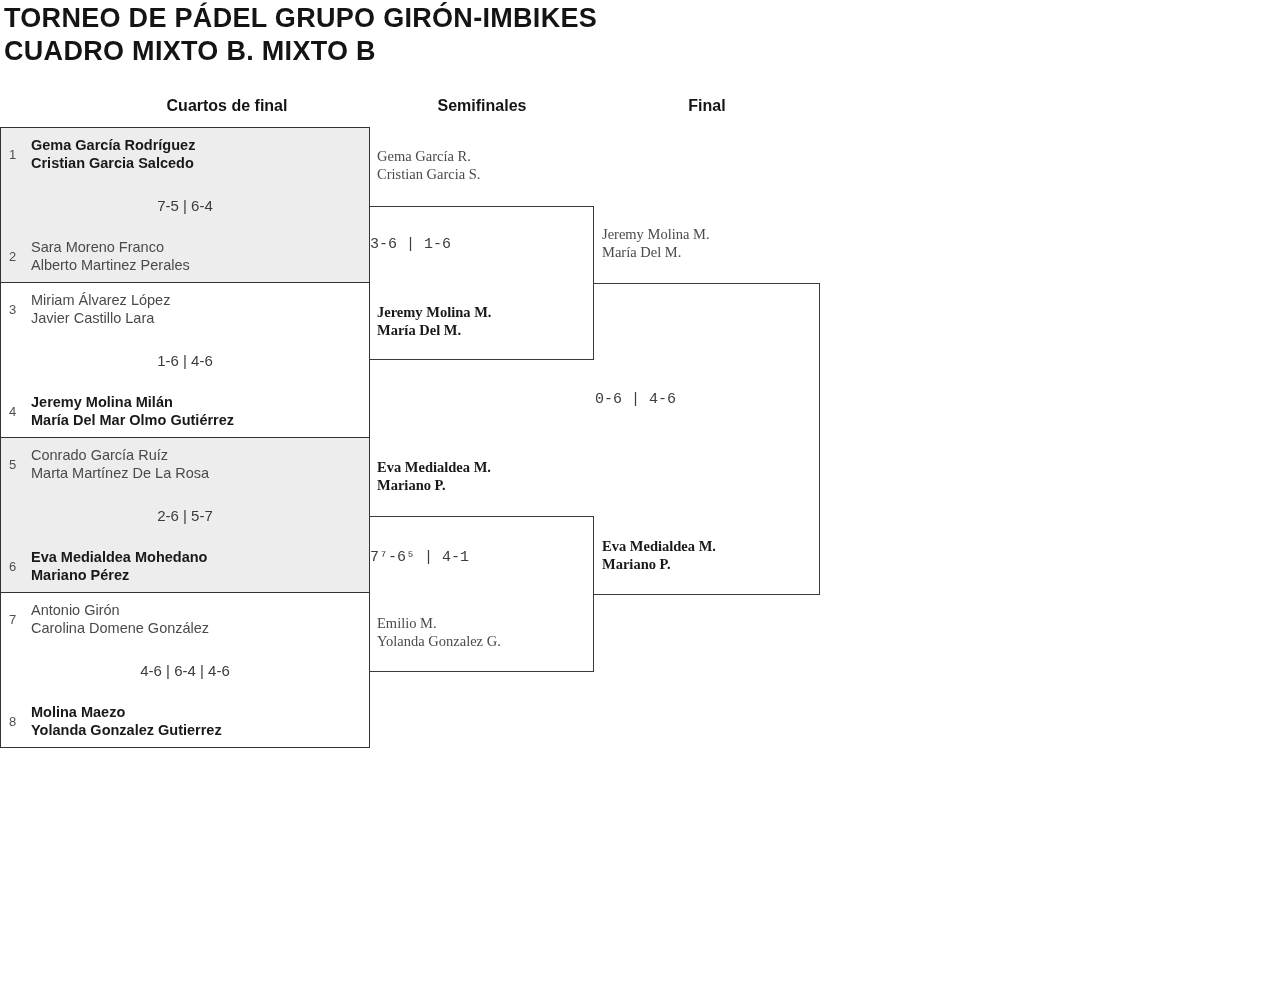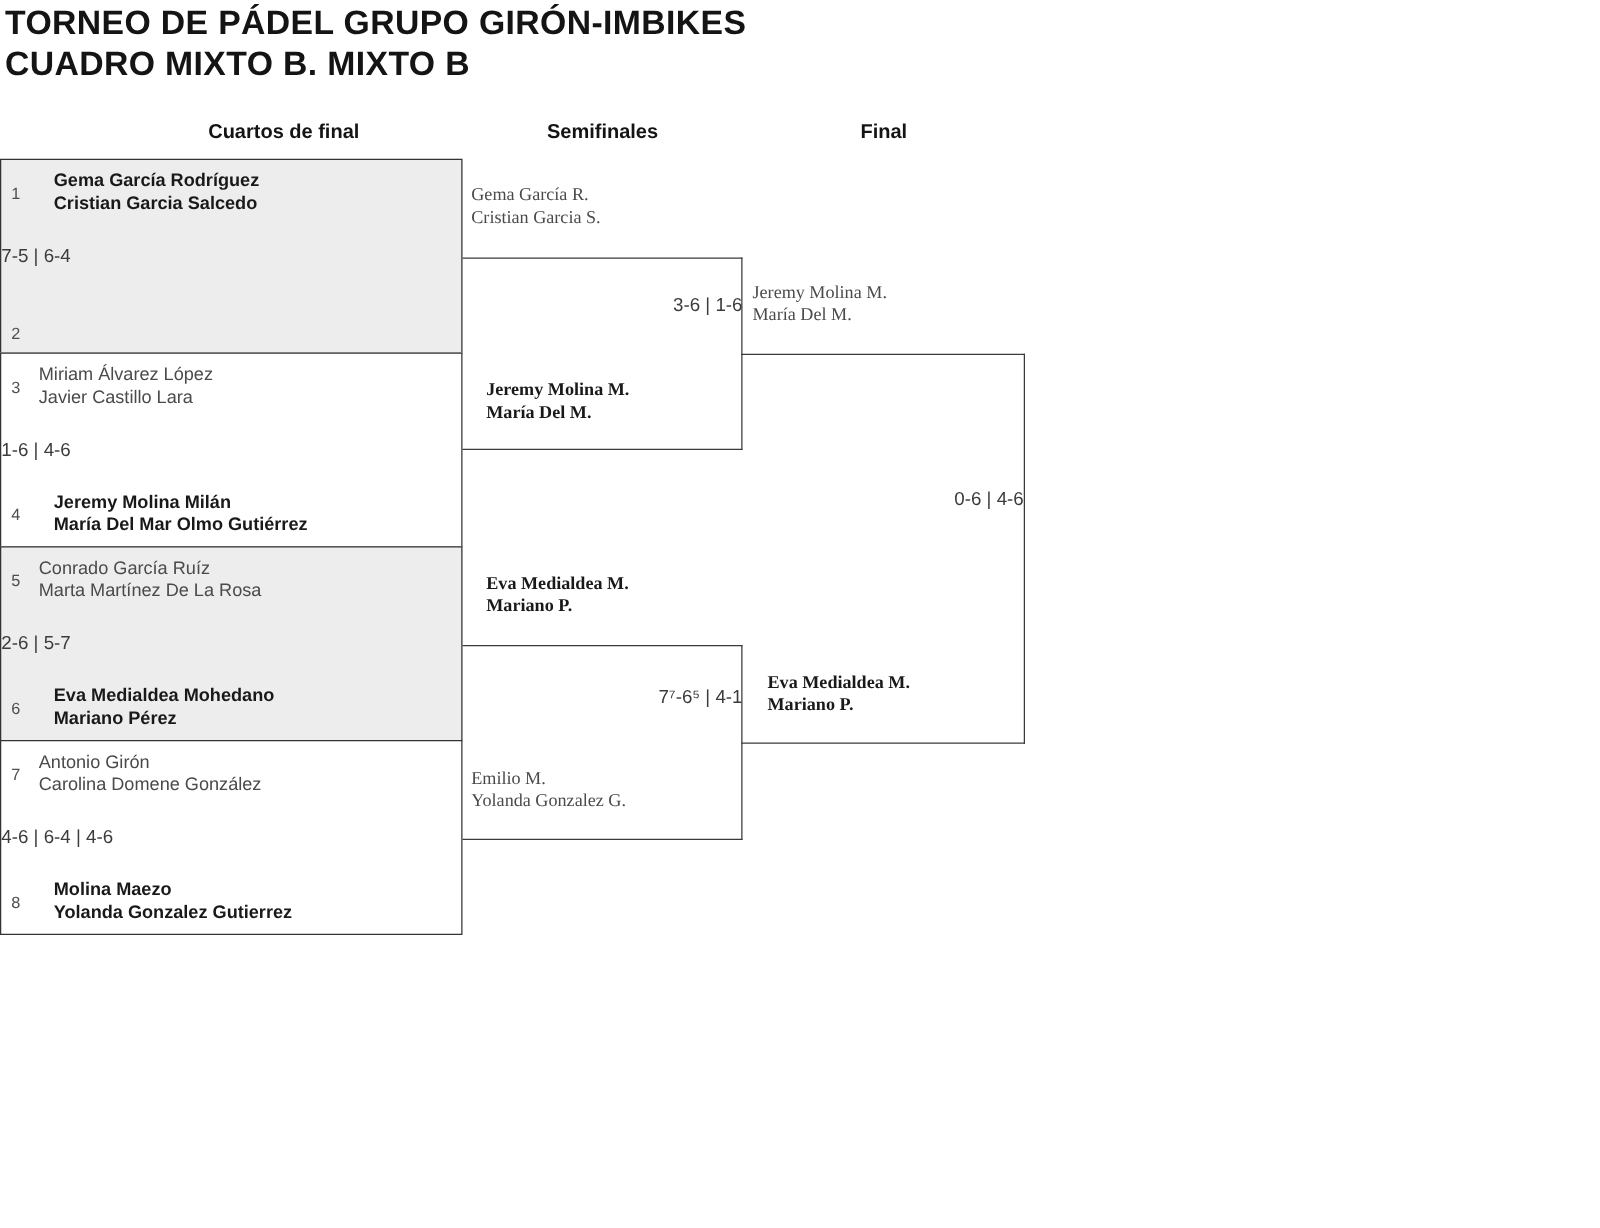--- a/index.html
+++ b/index.html
@@ -24,28 +24,28 @@
     border:1px solid #333333; background:#ffffff;
   }
   .qf-box.alt { background:#ededed; }
   .team {
     position:absolute; left:8px; right:6px; display:flex; align-items:center; gap:8px;
   }
   .team.top { top:8px; }
   .team.bottom { bottom:8px; }
   .seed { flex:0 0 14px; width:14px; font-size:13px; color:#4f4f4f; }
   .names { font-size:14.5px; line-height:18px; color:#4a4a4a; }
-  .names.winner, .slot-team.winner { font-weight:700; color:#191919;margin-left:12px; }
+  .names.winner, .slot-team.winner { font-weight:700; color:#191919; }
   .score {
     position:absolute; left:0; width:100%; top:50%; transform:translateY(-50%);
-    text-align:left; font-size:15px; color:#3c3c3c;
+    text-align:center; font-size:15px; color:#3c3c3c;
   }
   .line { position:absolute; background:#3a3a3a; }
   .slot-team { position:absolute; font-size:14.5px; line-height:18px; color:#4a4a4a;font-family:Liberation Serif, serif; }
-  .slot-score { position:absolute; text-align:right; font-size:15px; color:#3c3c3c; }
+  .slot-score { position:absolute; text-align:left; font-size:15px; color:#3c3c3c;font-family:Liberation Mono, monospace; }
 
   .logo { position:absolute; left:1045px; top:0; width:235px; height:80px; cursor:pointer; }
   .dot { position:absolute; border-radius:50%; }
   .dot-blue-small  { left:15px; top:10px; width:12px; height:12px; background:#29a8e0; }
   .dot-green-large { left:38px; top:5px;  width:27px; height:27px; background:#76b82e; }
   .dot-orange     { left:25px; top:30px; width:20px; height:20px; background:#e8750a; }
   .dot-blue-large { left:9px;  top:45px; width:22px; height:22px; background:#29a8e0; }
   .dot-green-small{ left:40px; top:47px; width:14px; height:14px; background:#76b82e; }
   .wordmark {
     position:absolute; left:66px; top:6px; font-size:56px; font-weight:700;
@@ -79,20 +79,24 @@
     <div class="team top">
       <span class="seed">1</span>
       <div class="names winner">
         <div>Gema García Rodríguez</div>
         <div>Cristian Garcia Salcedo</div>
       </div>
     </div>
     <div class="score">7-5 | 6-4</div>
     <div class="team bottom">
       <span class="seed">2</span>
+      <div class="names">
+        <div>Sara Moreno Franco</div>
+        <div>Alberto Martinez Perales</div>
+      </div>
     </div>
   </div>
 
   <div class="qf-box" style="top:282px">
     <div class="team top">
       <span class="seed">3</span>
       <div class="names">
         <div>Miriam Álvarez López</div>
         <div>Javier Castillo Lara</div>
       </div>

